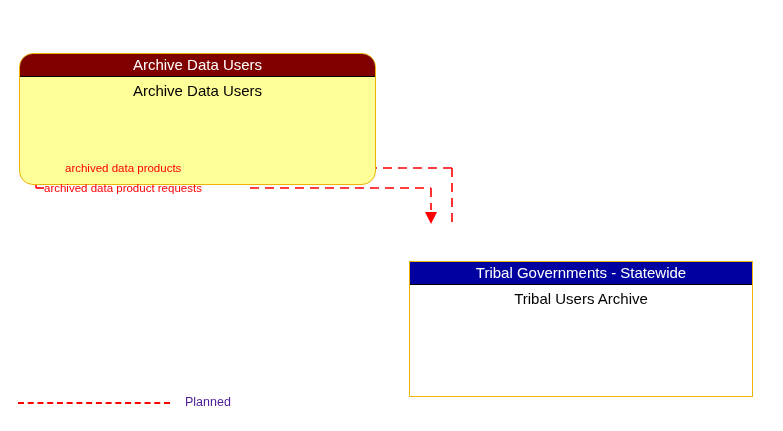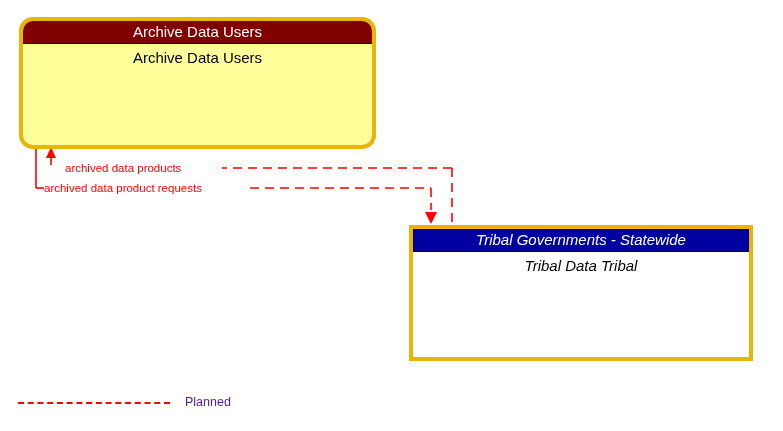--- a/index.html
+++ b/index.html
@@ -30,21 +30,22 @@
     top: 0;
     width: 783px;
     height: 431px;
     pointer-events: none;
   }
 
   
   .entity-box {
     position: absolute;
     box-sizing: border-box;
-    border: 4px solid #eab308;
+    border: 1px solid #eab308;
+    margin-top: 36px;
   }
   .entity-box.rounded {
     border-radius: 14px;
     overflow: hidden;
   }
   .entity-header {
     box-sizing: border-box;
     width: 100%;
     text-align: center;
     color: #ffffff;
@@ -78,21 +79,20 @@
     border-bottom: 1px solid #000000;
   }
 
   
   #box-tribal-data-archive {
     left: 409px;
     top: 225px;
     width: 344px;
     height: 136px;
     background: #ffffff;
-    font-style: italic;
   }
   #box-tribal-data-archive .entity-header {
     background: #0000A0;
     border-bottom: 1px solid #000000;
   }
 
   
   .flow-label {
     position: absolute;
     color: #ff0000;
@@ -167,21 +167,21 @@
     </g>
   </svg>
 
   <div class="entity-box rounded" id="box-archive-data-users">
     <div class="entity-header">Archive Data Users</div>
     <div class="entity-body">Archive Data Users</div>
   </div>
 
   <div class="entity-box" id="box-tribal-data-archive">
     <div class="entity-header">Tribal Governments - Statewide</div>
-    <div class="entity-body">Tribal Data Tribal</div>
+    <div class="entity-body">Tribal Users Archive</div>
   </div>
 
   <div class="flow-label" id="flow-label-archived-data-product-requests">archived data product requests</div>
 
   <div class="flow-label" id="flow-label-archived-data-products">archived data products</div>
 
   <div id="legend">
     <div id="legend-line"></div>
   </div>
   <div id="legend-label-planned">Planned</div>

